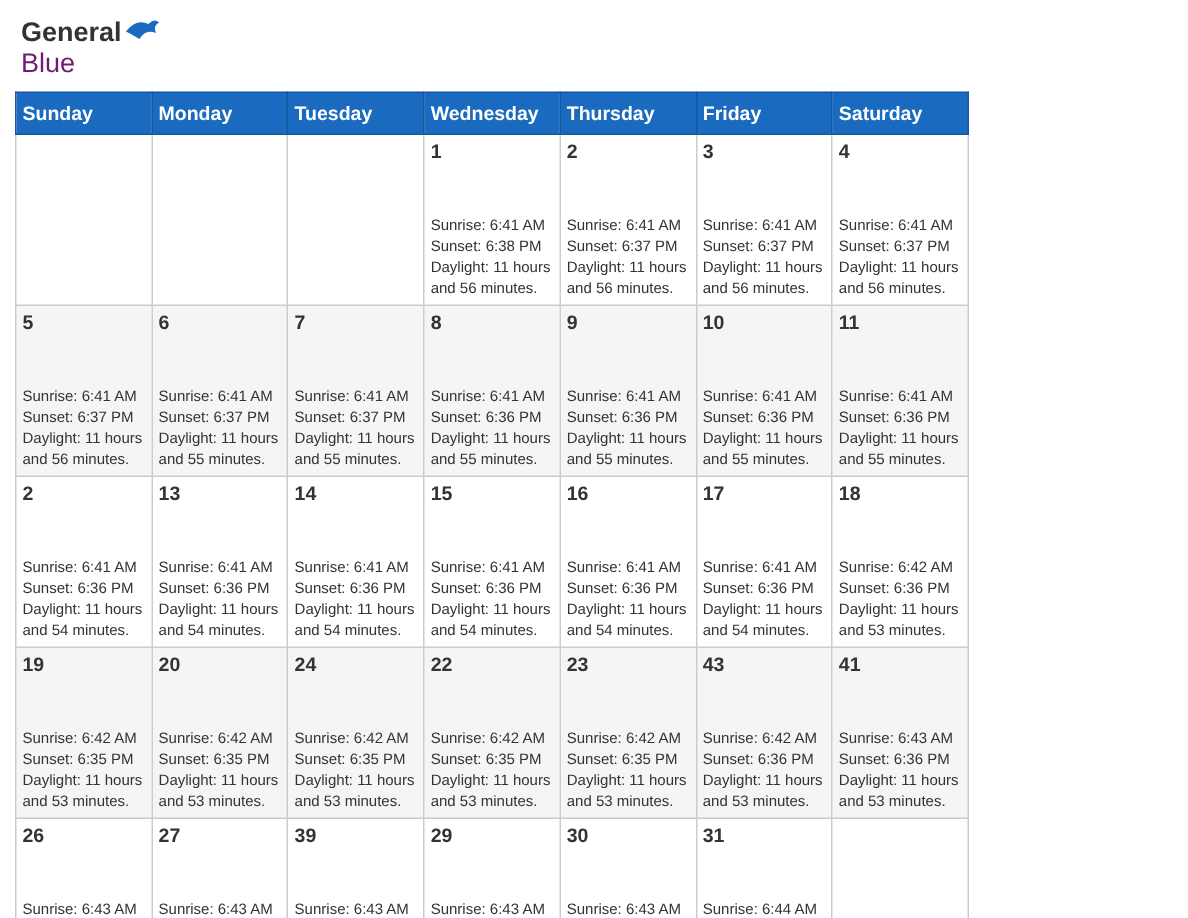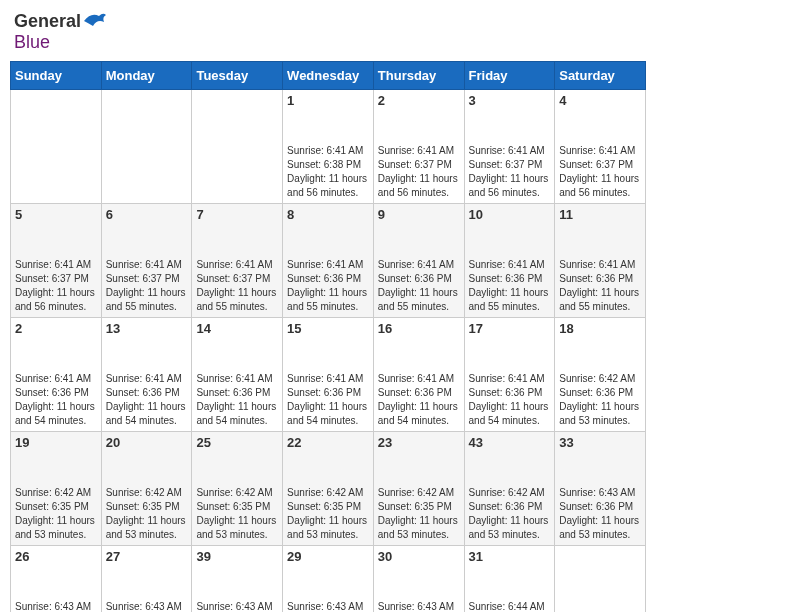--- a/index.html
+++ b/index.html
@@ -259,21 +259,21 @@
 and 53 minutes.</div>
           </td>
           <td>
             <span class="day-num">20</span>
             <div class="day-info" style="white-space: pre-line;">Sunrise: 6:42 AM
 Sunset: 6:35 PM
 Daylight: 11 hours
 and 53 minutes.</div>
           </td>
           <td>
-            <span class="day-num">25</span>
+            <span class="day-num">24</span>
             <div class="day-info" style="white-space: pre-line;">Sunrise: 6:42 AM
 Sunset: 6:35 PM
 Daylight: 11 hours
 and 53 minutes.</div>
           </td>
           <td>
             <span class="day-num">22</span>
             <div class="day-info" style="white-space: pre-line;">Sunrise: 6:42 AM
 Sunset: 6:35 PM
 Daylight: 11 hours
@@ -287,21 +287,21 @@
 and 53 minutes.</div>
           </td>
           <td>
             <span class="day-num">43</span>
             <div class="day-info" style="white-space: pre-line;">Sunrise: 6:42 AM
 Sunset: 6:36 PM
 Daylight: 11 hours
 and 53 minutes.</div>
           </td>
           <td>
-            <span class="day-num">33</span>
+            <span class="day-num">41</span>
             <div class="day-info" style="white-space: pre-line;">Sunrise: 6:43 AM
 Sunset: 6:36 PM
 Daylight: 11 hours
 and 53 minutes.</div>
           </td>
         </tr>
         <tr>
           <td>
             <span class="day-num">26</span>
             <div class="day-info" style="white-space: pre-line;">Sunrise: 6:43 AM

